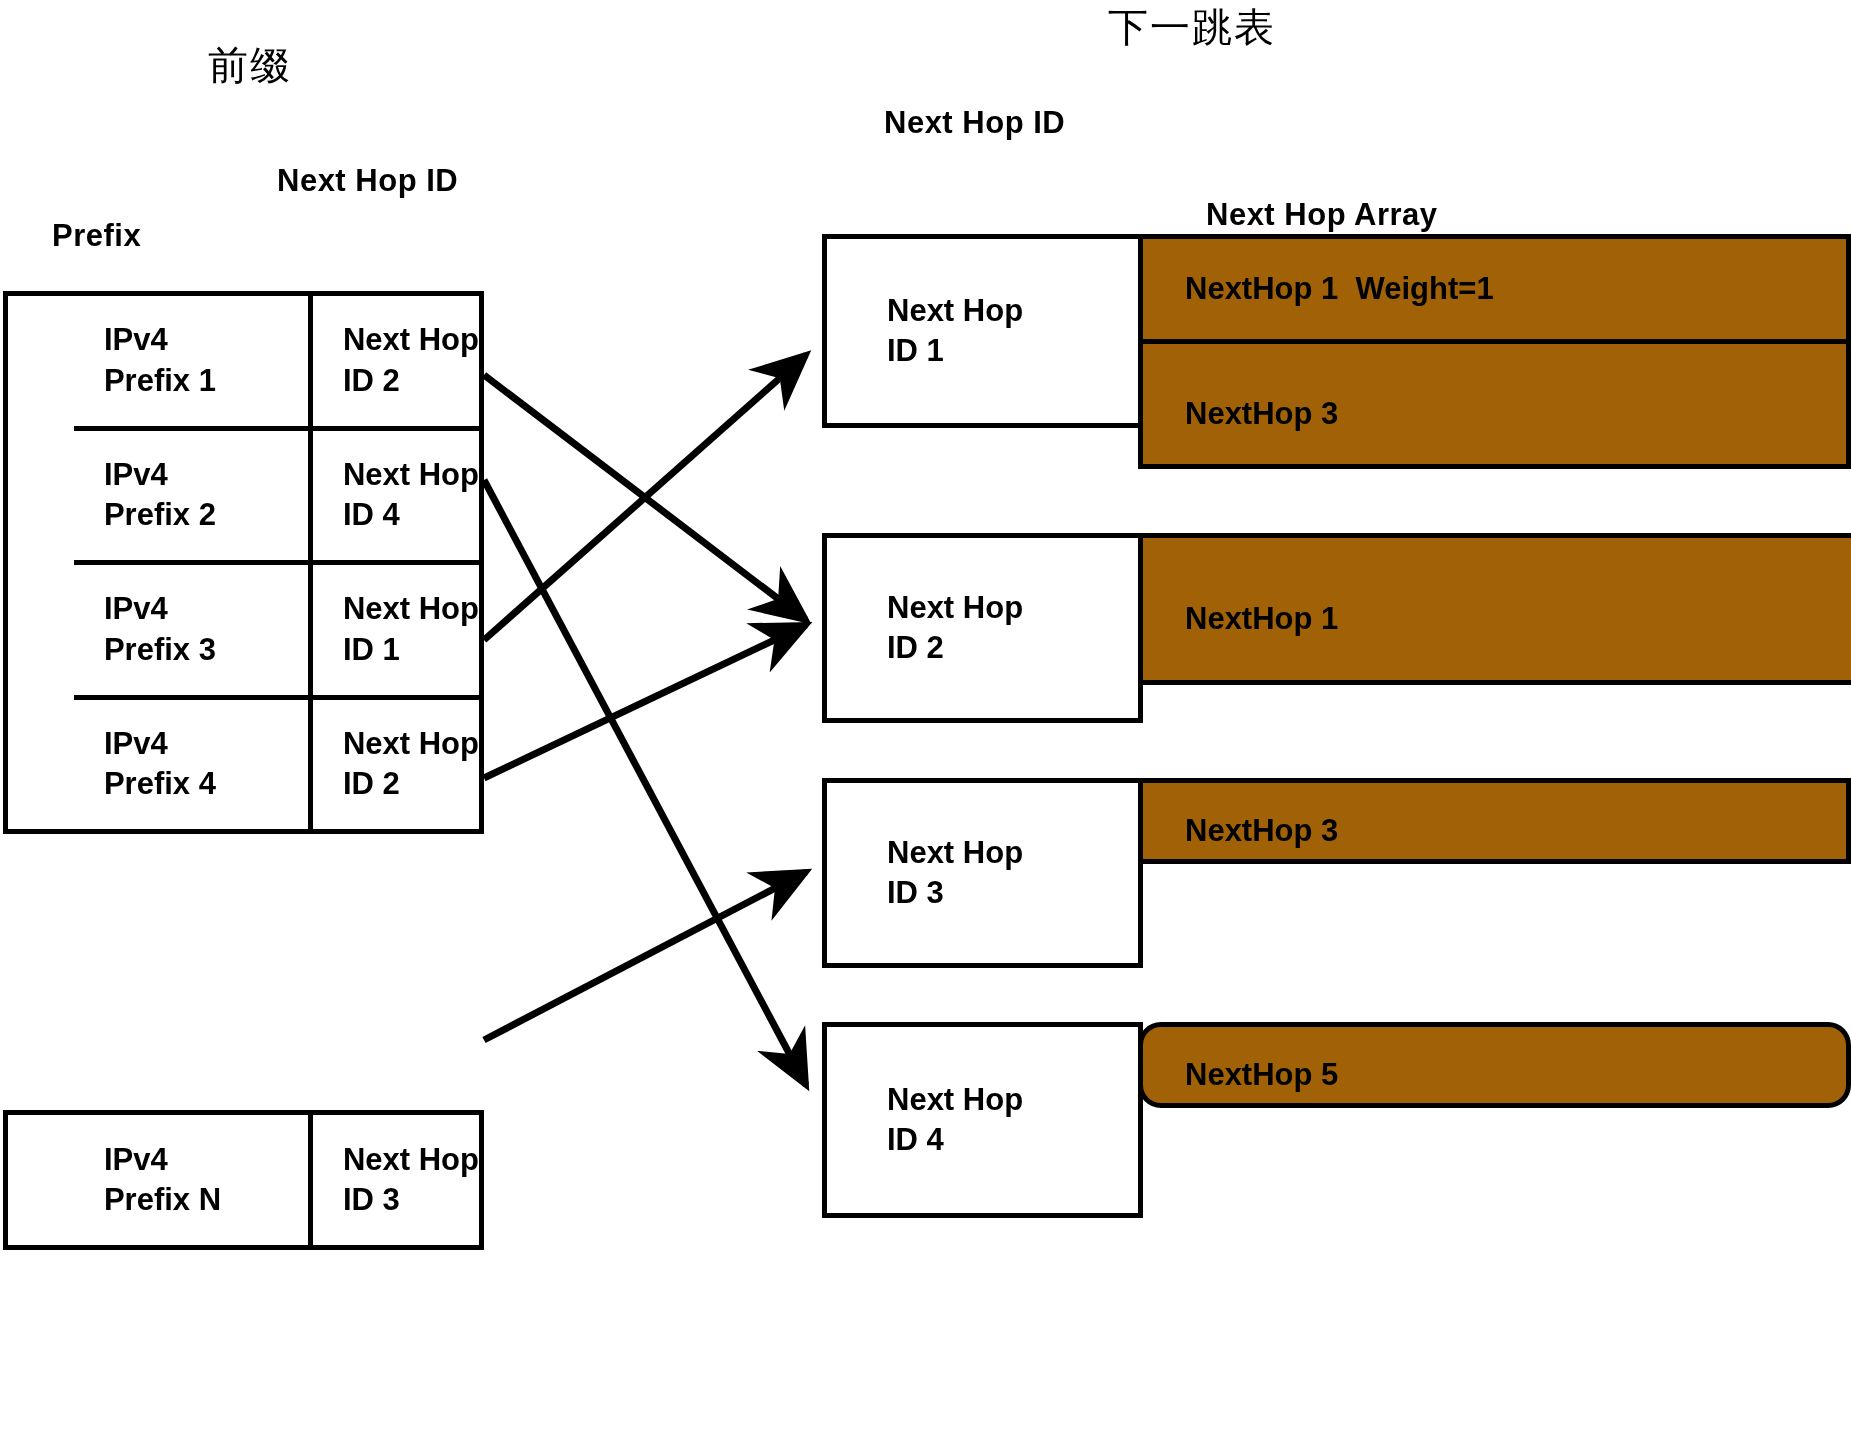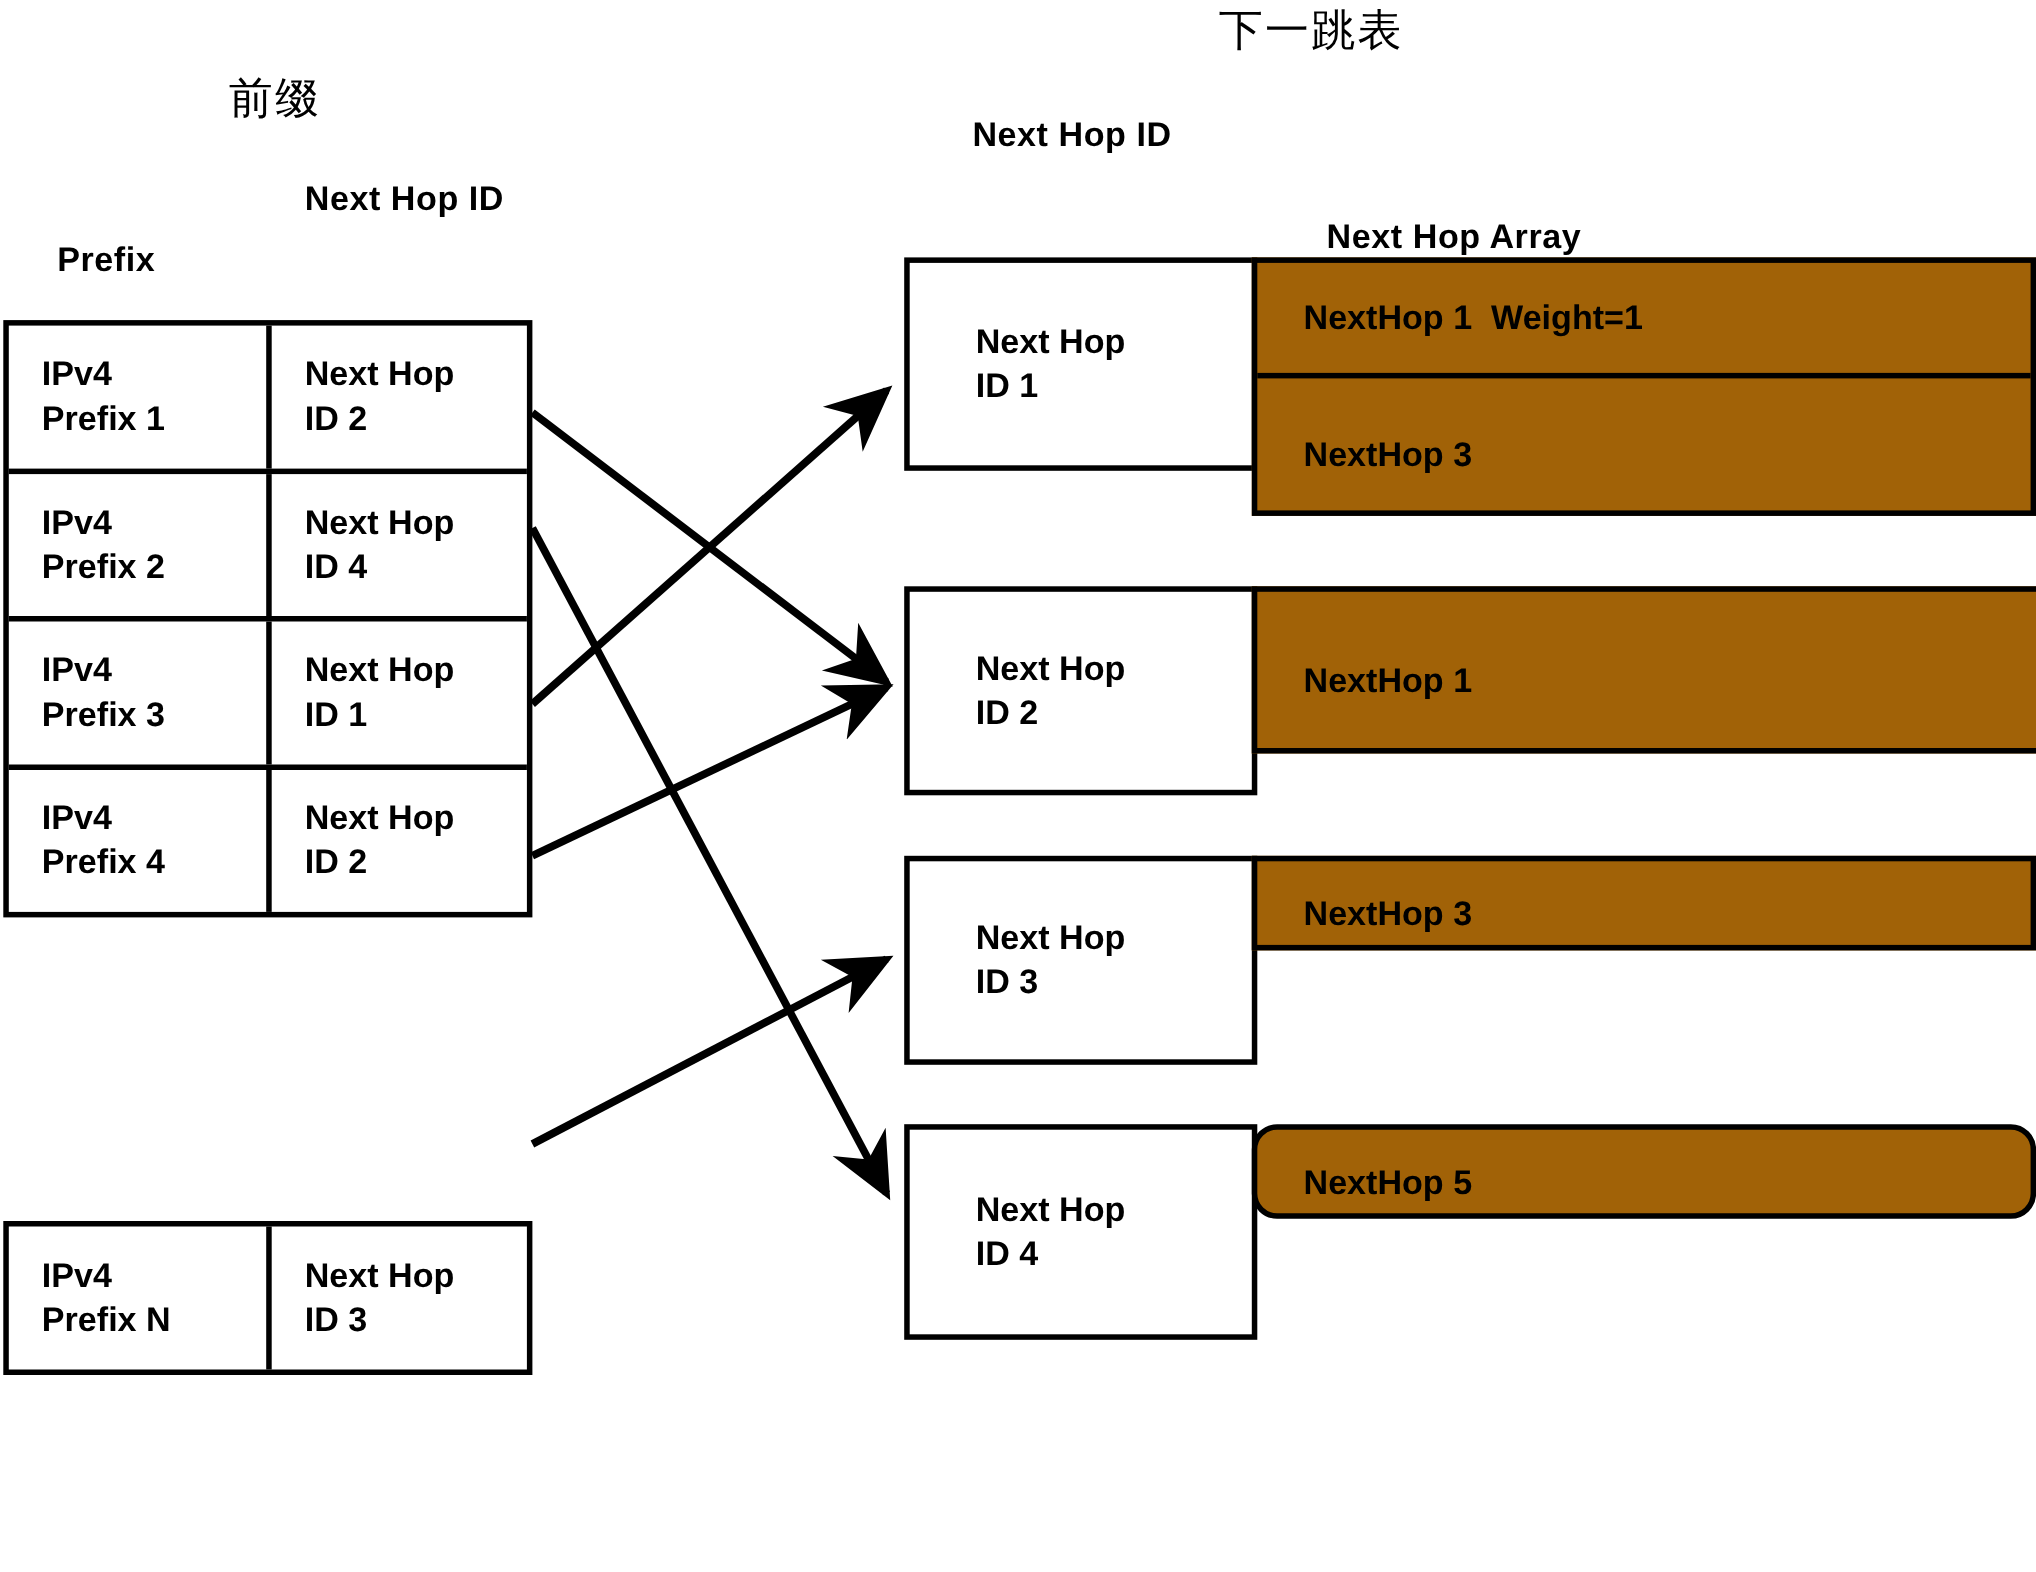--- a/index.html
+++ b/index.html
@@ -16,21 +16,21 @@
   }
   .hdr{
     position:absolute;font-size:31px;font-weight:bold;white-space:nowrap;
     line-height:1.22;letter-spacing:.5px;
   }
   .hdr.center{text-align:center;}
 
   
   .ptable{
     position:absolute;border:5px solid #000;box-sizing:border-box;
-    display:flex;flex-direction:column;background:#fff;
+    display:flex;flex-direction:column;background:#fff;align-items:flex-end;
   }
   .prow{
     display:flex;flex:1 1 auto;border-bottom:5px solid #000;box-sizing:border-box;
   }
   .prow:last-child{border-bottom:none;}
   .pcell{
     box-sizing:border-box;display:flex;align-items:center;
     padding-left:30px;font-size:31px;font-weight:bold;line-height:1.3;
     white-space:pre-line;
   }
@@ -59,21 +59,21 @@
   .nhitem:last-child{border-bottom:none;margin-top:20px;}
 
   
   svg.arrows{position:absolute;left:0;top:0;width:1851px;height:1429px;pointer-events:none;}
 </style>
 </head>
 <body>
 
 <div class="stage">
 
-  <div class="cjk-title" style="left:208px;top:38px;margin-top:24px;">前缀</div>
+  <div class="cjk-title" style="left:208px;top:38px;">前缀</div>
   <div class="cjk-title" style="left:1108px;top:0px;">下一跳表</div>
 
   <div class="hdr" style="left:52px;top:189px;margin-top:28px;">Prefix</div>
   <div class="hdr" style="left:277px;top:162px;">Next Hop
 ID</div>
 
   <div class="hdr center" style="left:884px;top:104px;width:150px;">Next Hop
 ID</div>
   <div class="hdr" style="left:1206px;top:158px;margin-top:38px;">Next Hop Array</div>
 

